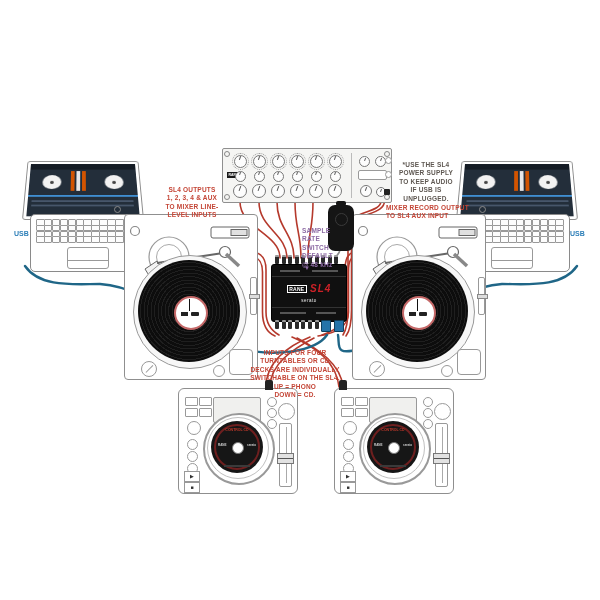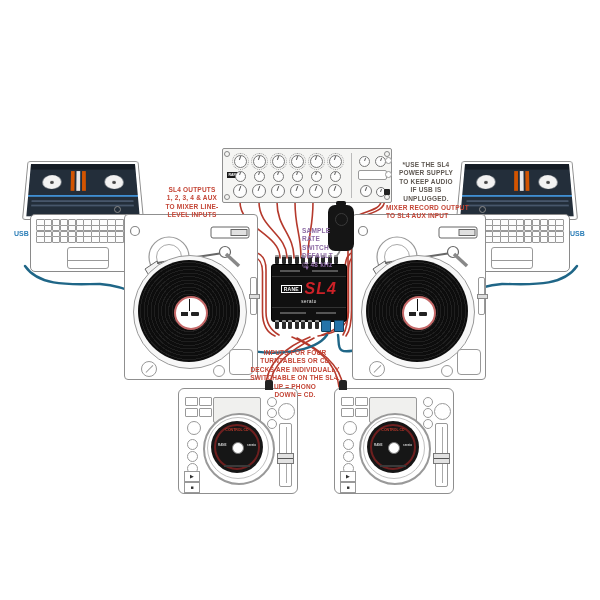--- a/index.html
+++ b/index.html
@@ -72,21 +72,21 @@
   .tt .pitch{position:absolute;left:125px;top:62px;width:5px;height:36px;border:1px solid #999;border-radius:2px;}
   .tt .pitch::after{content:"";position:absolute;left:-2px;top:45%;width:9px;height:3px;background:#ddd;border:0.8px solid #888;}
   
   .sl4{position:absolute;left:271px;top:264px;width:74px;height:56px;background:#101010;border:1px solid #000;
        border-radius:3px;z-index:2;}
   .sl4 .hline{position:absolute;left:0;width:100%;height:0;border-top:1px solid #333;}
   .sl4 .dash{position:absolute;height:2px;background:#555;}
   .sl4-face{position:absolute;left:0;top:14px;width:100%;text-align:center;}
   .rane-box{display:inline-block;border:1px solid #fff;color:#fff;font-size:5px;font-weight:bold;
             padding:0 1.5px;vertical-align:middle;letter-spacing:.3px;}
-  .sl4-model{display:inline-block;color:var(--sl4-model-red,#cc2127);font-size:16px;font-weight:bold;
+  .sl4-model{display:inline-block;color:var(--sl4-model-red,#cc2127);font-size:10px;font-weight:bold;
              font-style:italic;vertical-align:middle;margin-left:3px;letter-spacing:1px;}
   .serato{color:#eee;font-size:4.5px;letter-spacing:.5px;margin-top:1px;}
   .jackstrip{position:absolute;z-index:2;display:flex;gap:2.6px;}
   .jack{width:4px;height:9px;background:linear-gradient(#999 0 2px,#2a2a2a 2px);border-radius:1px;}
   .usbport{width:8px;height:10px;background:#2574a9;border:1px solid #11405c;border-radius:1px;}
   .psu{position:absolute;left:328px;top:205px;width:26px;height:46px;background:#151515;border-radius:7px;z-index:2;}
   .psu::after{content:"";position:absolute;left:7px;top:8px;width:11px;height:11px;border-radius:50%;border:1.5px solid #3a3a3a;}
   .psu::before{content:"";position:absolute;left:8px;top:-4px;width:10px;height:5px;background:#151515;border-radius:2px;}
   .ann-arrow{position:absolute;z-index:4;font-size:6px;color:var(--annotation-purple,#8d6ba4);}
   

